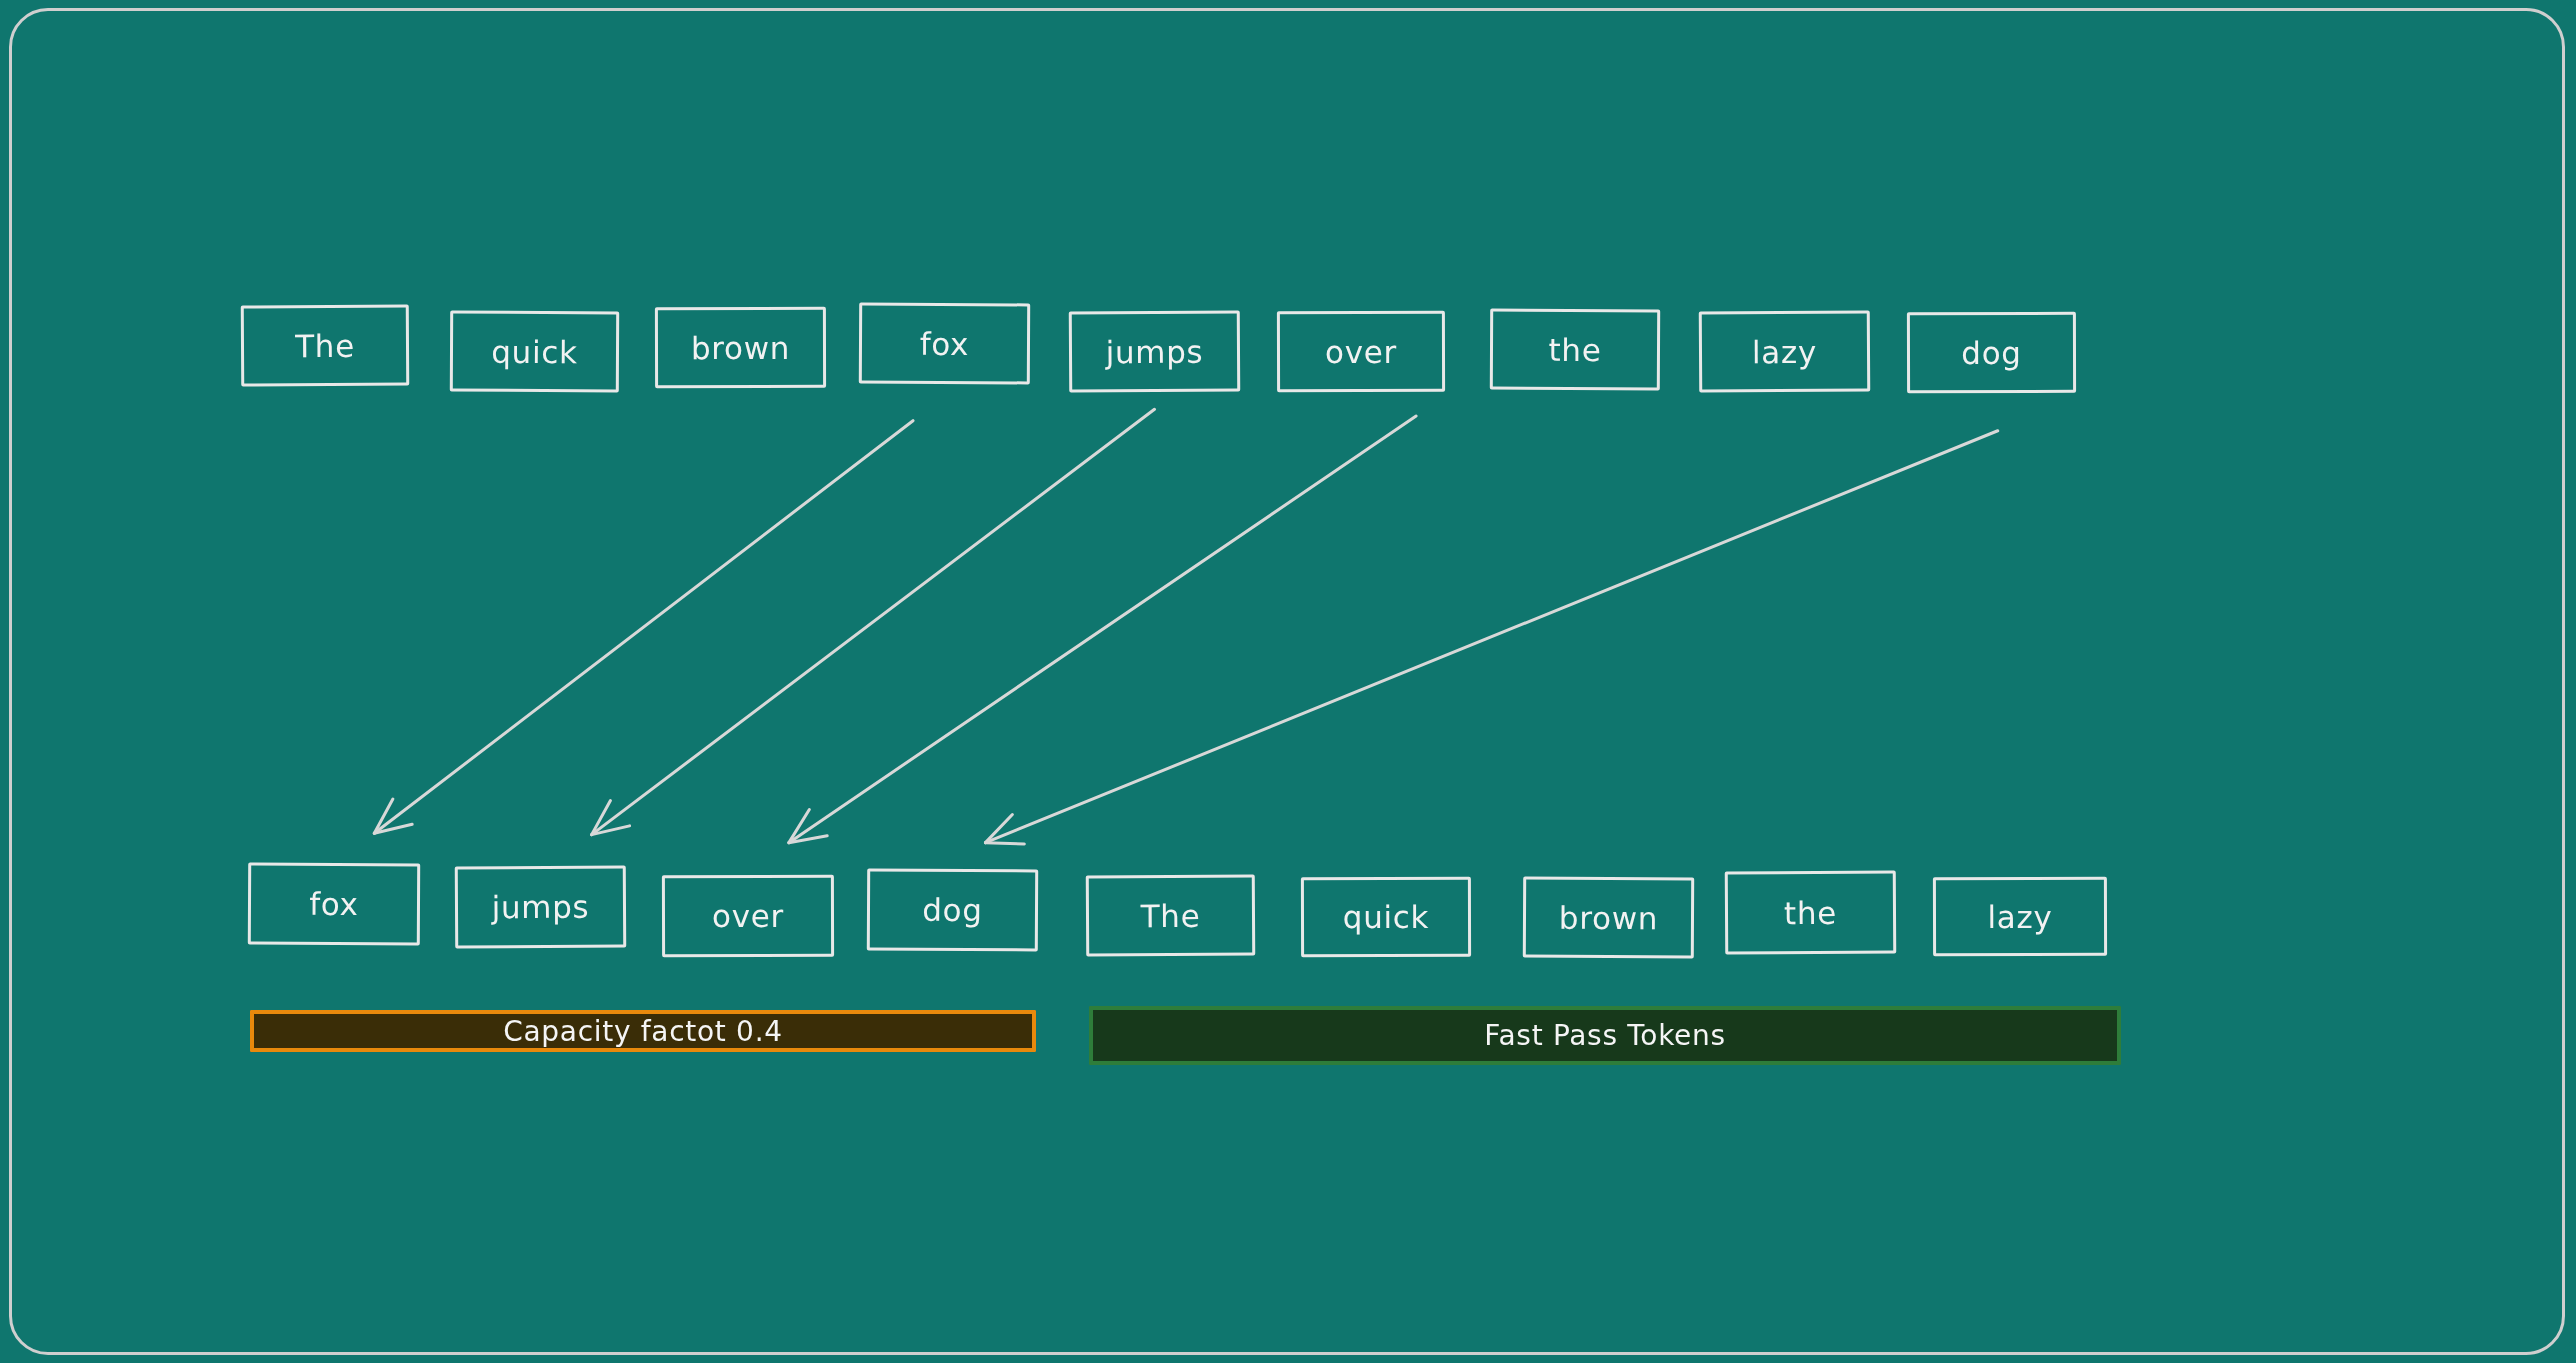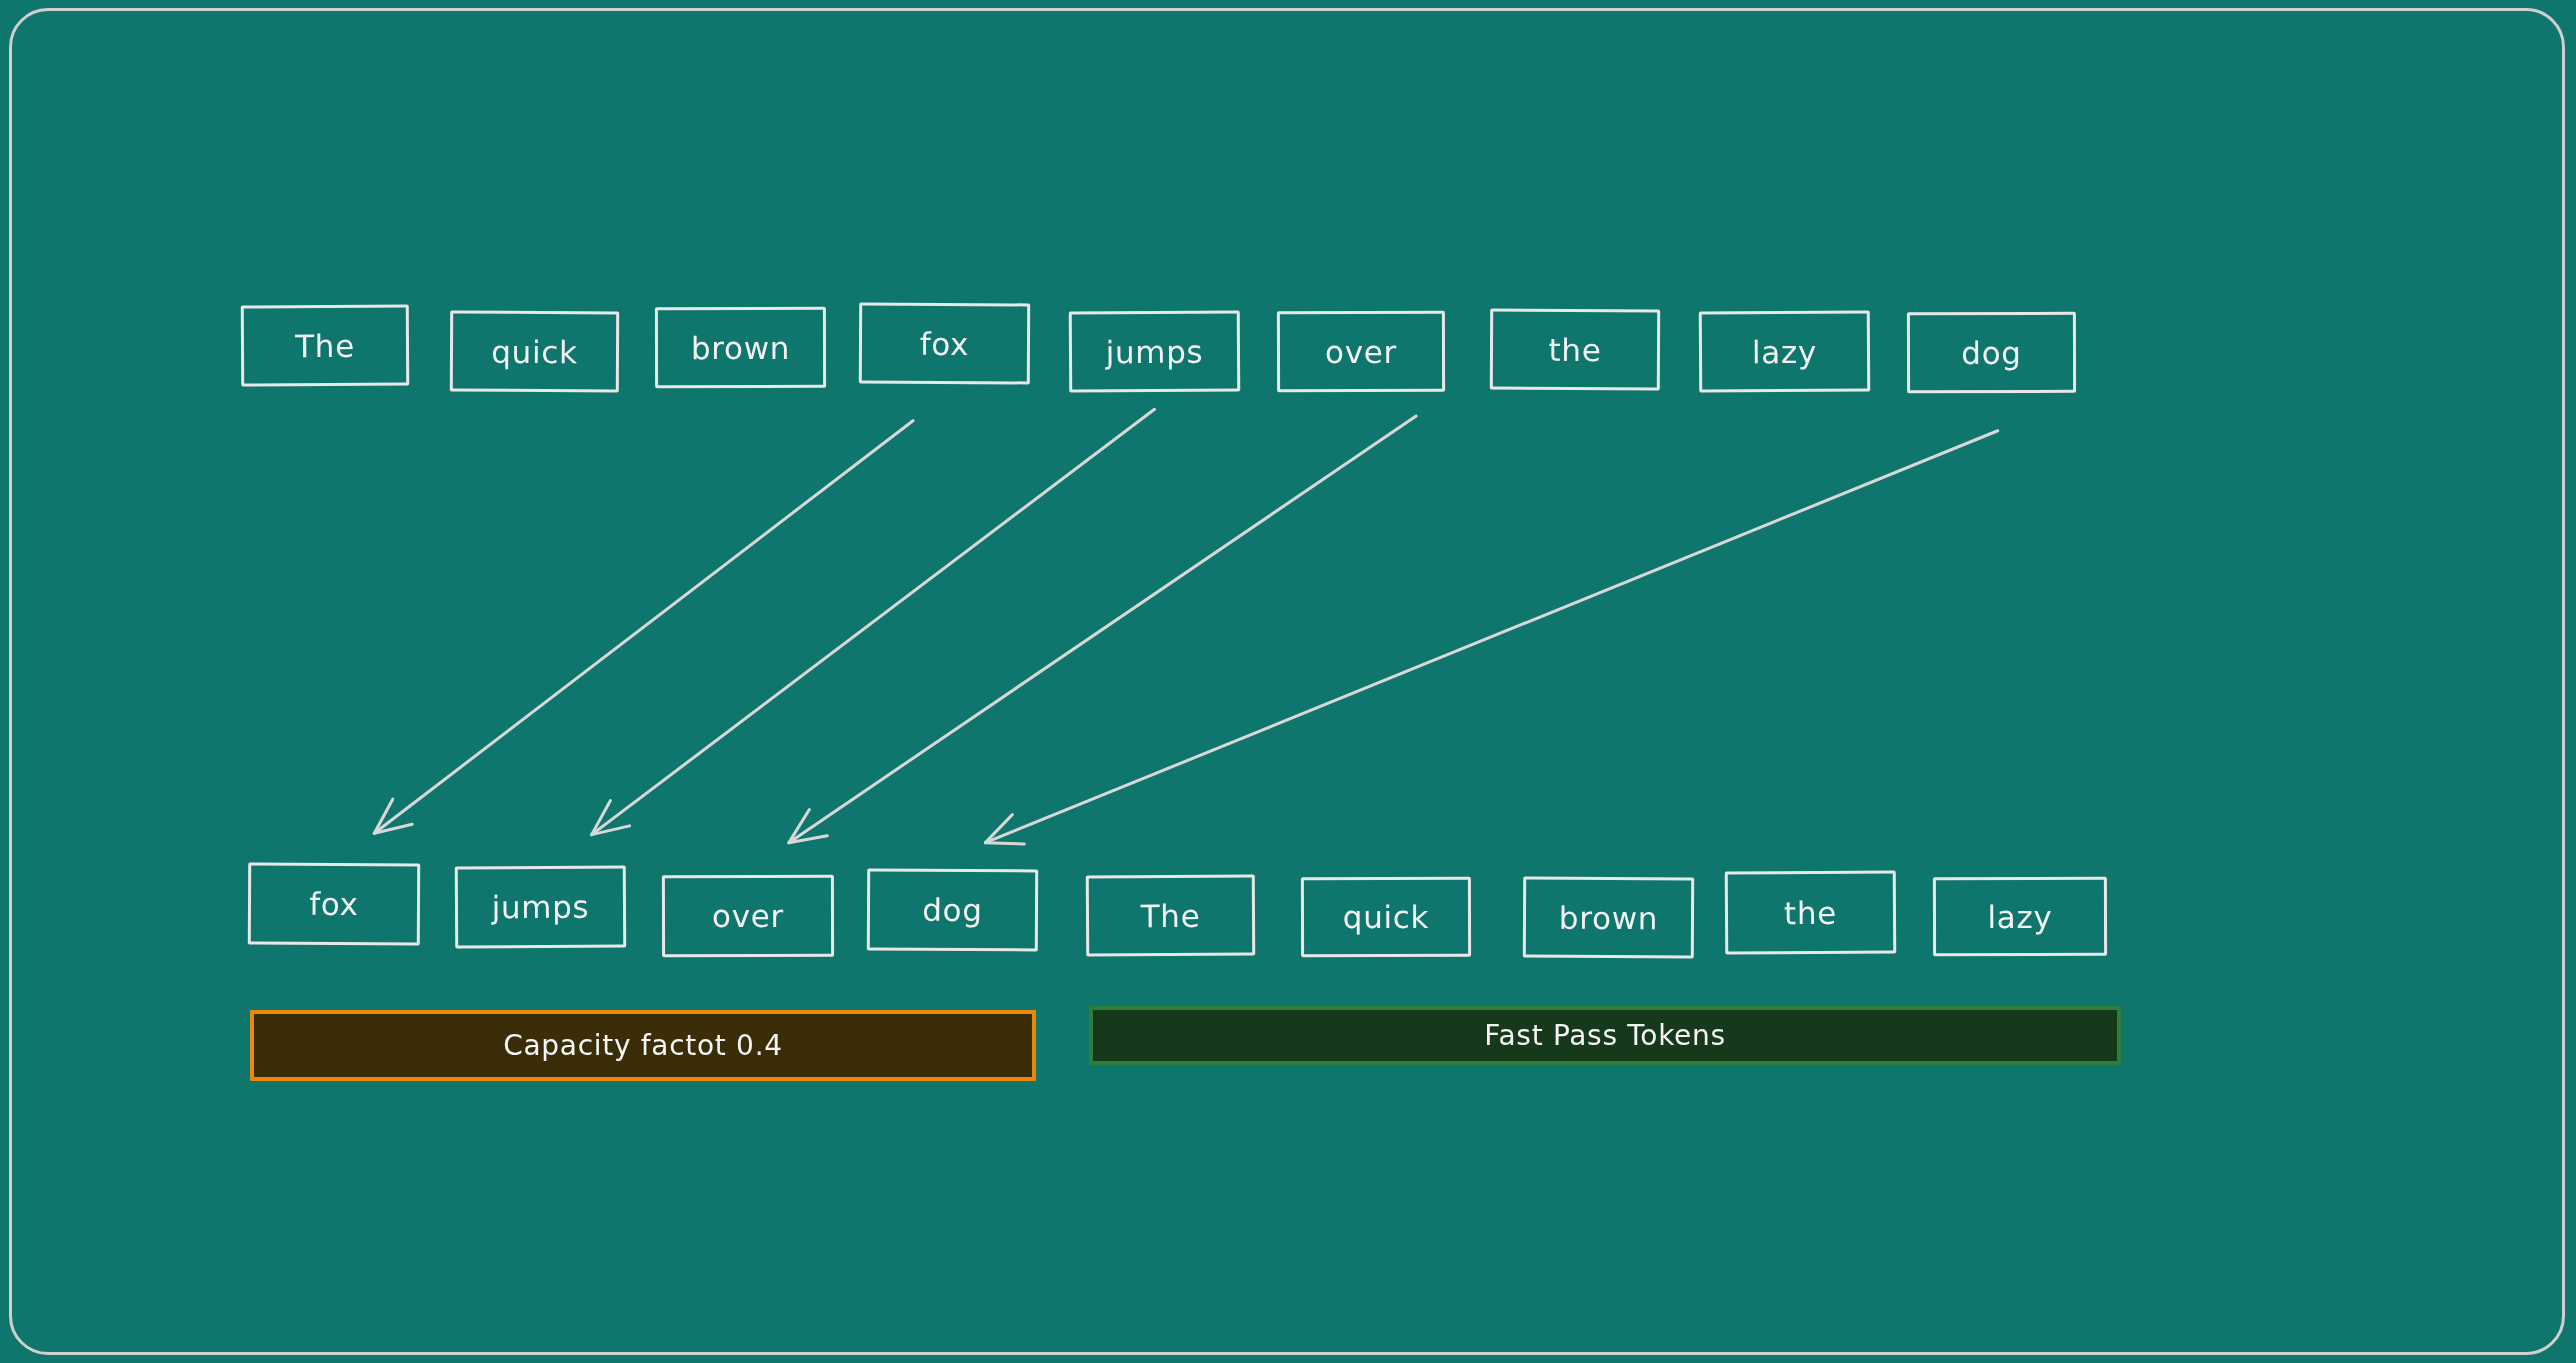--- a/index.html
+++ b/index.html
@@ -46,21 +46,21 @@
     position: absolute;
     display: flex;
     align-items: center;
     justify-content: center;
     color: #f5f5f5;
     font-size: 28px;
     letter-spacing: 0.7px;
     border-radius: 1.3px;
   }
   .bar.capacity {
-    left: 250px; top: 1010px; width: 786px; height: 71px;
+    left: 250px; top: 1010px; width: 786px; height: 42px;
     border: 4px solid #e8890c;
     background: #3a2d07;
   }
   .bar.fastpass {
     left: 1089px; top: 1006px; width: 1032px; height: 59px;
     border: 4px solid #2e7d3a;
     background: #17391b;
     text-align: right;
   }
 </style>

